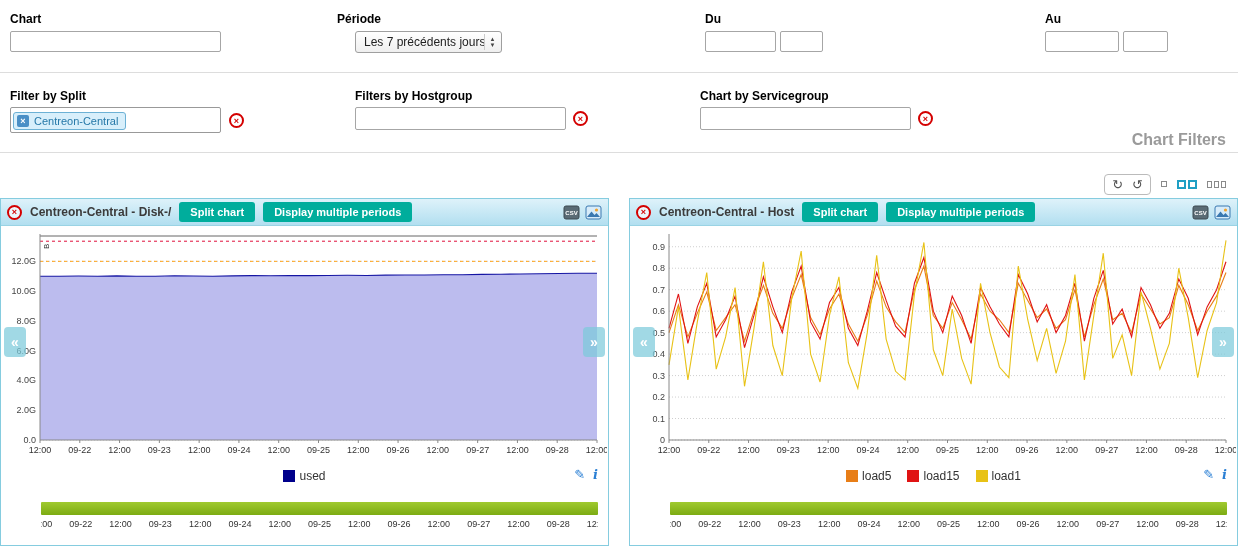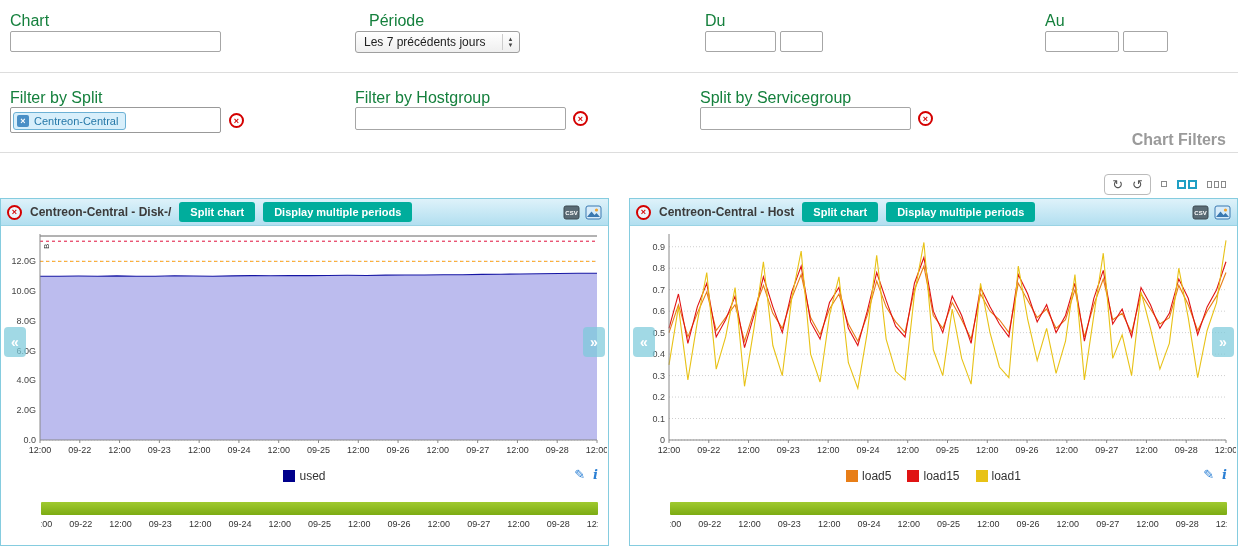--- a/index.html
+++ b/index.html
@@ -1,24 +1,24 @@
 <!DOCTYPE html>
 <html><head>
 <meta charset="utf-8">
 <style>
   *{box-sizing:border-box}
   html,body{margin:0;padding:0}
   body{width:1238px;height:547px;position:relative;font-family:"Liberation Sans",sans-serif;background:#fff;overflow:hidden}
 
-  .flabel{position:absolute;font-size:16px;font-weight:normal;color:#15803d}
+  .flabel{position:absolute;font-size:12px;font-weight:bold;color:#000000}
   .finput{position:absolute;height:21px;border:1px solid #a6a6a6;border-radius:2px;background:#fff;font-size:12px;padding:0 5px}
   .divider{position:absolute;left:0;right:0;height:1px;background:#ddd}
   .caption{position:absolute;font-size:16px;font-weight:bold;color:#9a9a9a}
 
-  .select-box{position:absolute;height:22px;border:1px solid #9f9f9f;border-radius:3px;background:linear-gradient(#ffffff,#efefef);font-size:12px;color:#222;display:flex;align-items:center;padding:0 34px 0 8px;cursor:pointer;white-space:nowrap}
+  .select-box{position:absolute;height:22px;border:1px solid #9f9f9f;border-radius:3px;background:linear-gradient(#ffffff,#efefef);font-size:12px;color:#222;display:flex;align-items:center;padding:0 16px 0 8px;cursor:pointer;white-space:nowrap}
   .select-box .stepper{position:absolute;right:2px;top:2px;bottom:2px;width:15px;display:flex;flex-direction:column;align-items:center;justify-content:center;color:#444;font-size:6px;line-height:6px;border-left:1px solid #ccc}
 
   .hostbox{position:absolute;width:211px;height:26px;border:1px solid #999;border-radius:2px;background:#fff;padding:2px}
   .chip{display:inline-flex;align-items:center;background:#d8effb;border:1px solid #6cb1d5;border-radius:3px;font-size:11px;color:#2678a8;padding:2px 7px 2px 3px;gap:5px;cursor:default}
   .chip .x{width:12px;height:12px;background:#4a8fc6;border-radius:2px;color:#fff;font-size:9px;line-height:12px;display:flex;align-items:center;justify-content:center;font-weight:bold;cursor:pointer}
 
   .circle-x{width:15px;height:15px;min-width:15px;border:2px solid #d40000;border-radius:50%;color:#d40000;font-size:9px;font-weight:bold;display:flex;align-items:center;justify-content:center;cursor:pointer;background:rgba(255,255,255,.65)}
   .clear-x{position:absolute}
 
   .toolbar{position:absolute;top:172px;right:12px;display:flex;align-items:center;gap:10px;height:24px}
@@ -47,21 +47,21 @@
   .status-bar{height:13px;background:linear-gradient(#a0ca30,#7cab13);border-radius:1px;cursor:pointer}
   .status-labels{position:relative;height:14px;margin-top:3px;overflow:hidden;font-size:9px;color:#333}
   .status-labels span{position:absolute;top:1px;transform:translateX(-50%);white-space:nowrap}
 </style>
 </head>
 <body>
 
 <div class="flabel" style="left:10px;top:12px">Chart</div>
 <input class="finput" style="left: 10px; top: 31px; width: 211px;" value="">
 
-<div class="flabel" style="left:369px;top:12px">Période</div>
+<div class="flabel" style="left:337px;top:12px">Période</div>
 <div class="select-box" style="left:355px;top:31px">
   <span>Les 7 précédents jours</span>
   <span class="stepper">
       <span>▲</span>
       <span>▼</span>
     </span>
 </div>
 
 <div class="flabel" style="left:705px;top:12px">Du</div>
 <input class="finput" style="left: 705px; top: 31px; width: 71px;" value="">
@@ -75,25 +75,25 @@
 
 <div class="flabel" style="left:10px;top:89px">Filter by Split</div>
 <div class="hostbox" style="left:10px;top:107px">
   <span class="chip">
     <span class="x">×</span>
     <span>Centreon-Central</span>
   </span>
 </div>
 <span class="circle-x clear-x" style="left:229px;top:113px">×</span>
 
-<div class="flabel" style="left:355px;top:89px">Filter by Hostgroup</div>
+<div class="flabel" style="left:355px;top:89px">Filters by Hostgroup</div>
 <input class="finput" style="left: 355px; top: 107px; width: 211px; height: 23px;" value="">
 <span class="circle-x clear-x" style="left:573px;top:111px">×</span>
 
-<div class="flabel" style="left:700px;top:89px">Split by Servicegroup</div>
+<div class="flabel" style="left:700px;top:89px">Chart by Servicegroup</div>
 <input class="finput" style="left: 700px; top: 107px; width: 211px; height: 23px;" value="">
 <span class="circle-x clear-x" style="left:918px;top:111px">×</span>
 
 <div class="caption" style="right:12px;top:131px">Chart Filters</div>
 
 <div class="divider" style="top:152px"></div>
 
 <div class="toolbar">
   <div class="tool-group">
     <span>↻</span>

